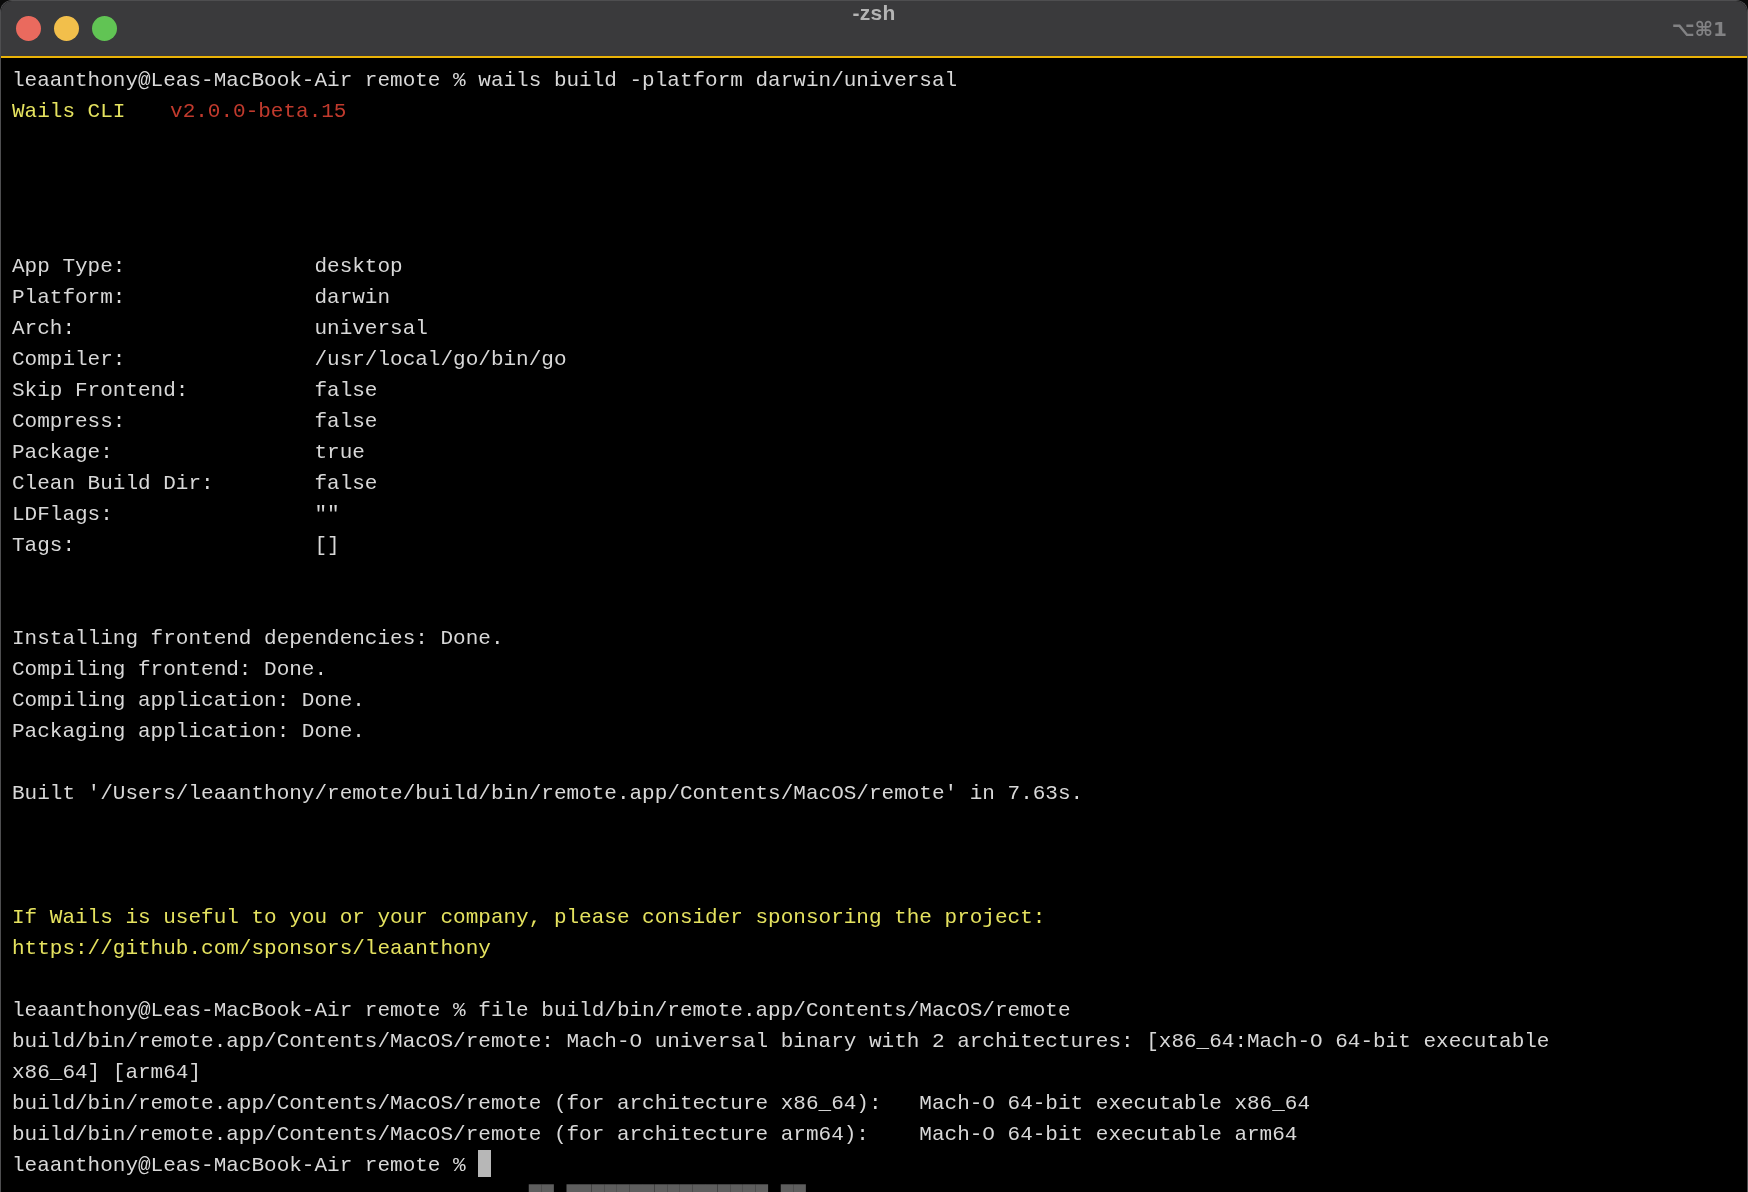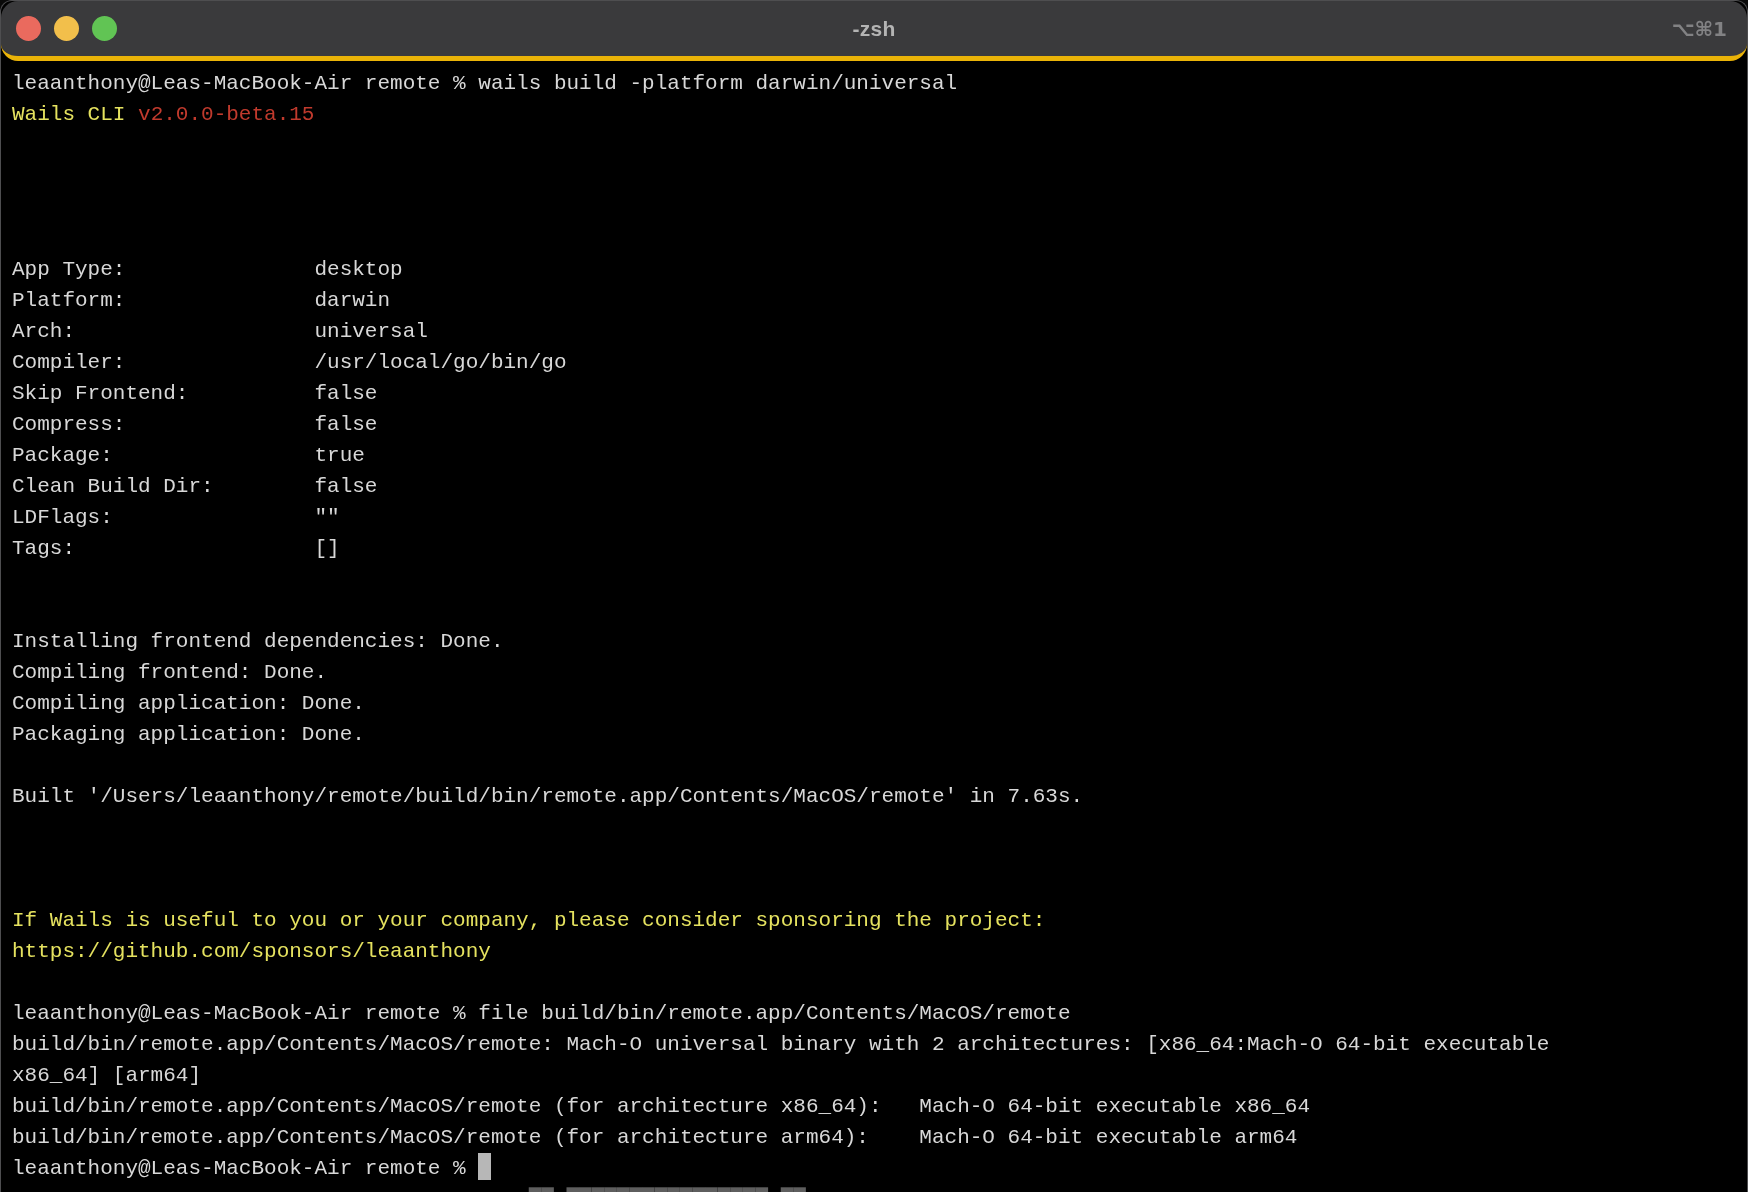--- a/index.html
+++ b/index.html
@@ -10,22 +10,22 @@
     border:1px solid var(--window_border,#4e4e50);
     border-bottom:none;
     border-radius:12px 12px 0 0;
     overflow:hidden;
     background:var(--terminal_bg,#000);
   }
   .titlebar{
     position:relative;
     height:55px;
     background:var(--titlebar_bg,#3a3a3c);
-    border-bottom:5px solid #eab308;
-    display:flex;align-items:center;justify-content:center;border-radius:17px;
+    border-bottom:2px solid #eab308;
+    display:flex;align-items:flex-start;justify-content:center;
   }
   .traffic{
     position:absolute;left:15px;top:0;height:100%;
     display:flex;align-items:center;gap:13px;
   }
   .light{width:25px;height:25px;border-radius:50%;}
   .titlebar-title{
     font-family:"Liberation Sans",sans-serif;
     font-weight:bold;font-size:21px;
     color:var(--title_fg,#b4b4b4);
@@ -45,21 +45,21 @@
     padding:7px 0 0 11px;
     font-family:"DejaVu Sans Mono",monospace;
     font-size:21px;line-height:31px;
     color:var(--fg,#d8d8d8);
     white-space:pre;
     overflow:hidden;
   }
   .line{height:31px;font-family:Liberation Mono, monospace;}
   .c-fg{color:var(--fg,#d8d8d8);}
   .c-yellow{color:var(--yellow,#e5e25f);}
-  .c-red{color:var(--red,#c13a2d);}
+  .c-red{color:var(--red,#c13a2d);margin-left:32px;}
   .cursor{
     display:inline-block;
     width:13px;height:27px;
     background:var(--cursor,#b7b7b7);
     vertical-align:-6px;
   }
   .clipped-line{color:#5e5e5e;}
 </style>
 </head>
 <body>

